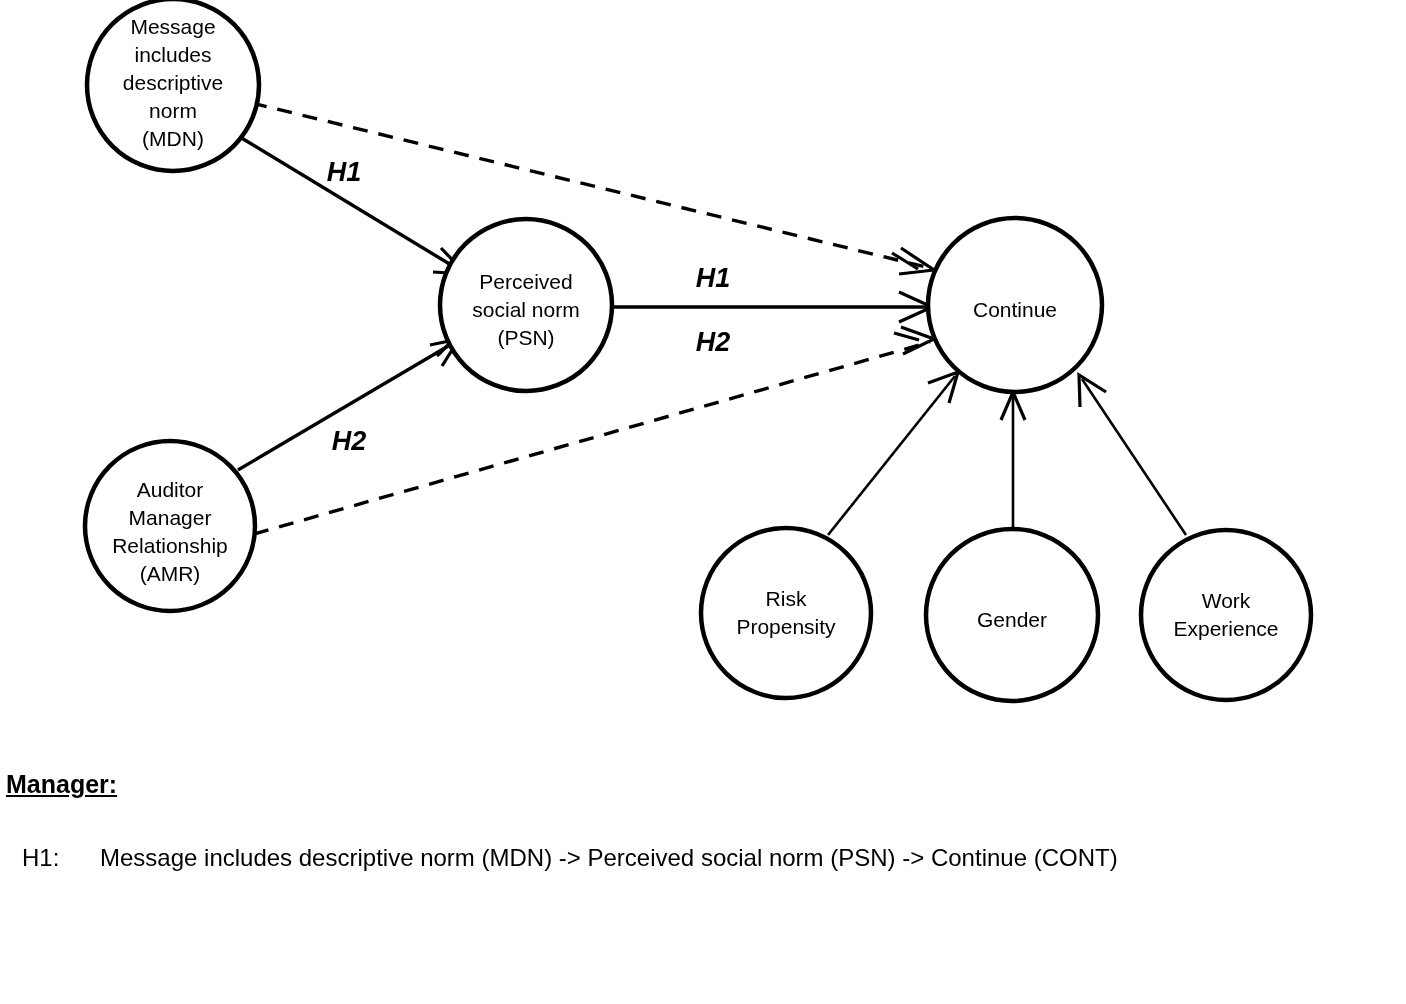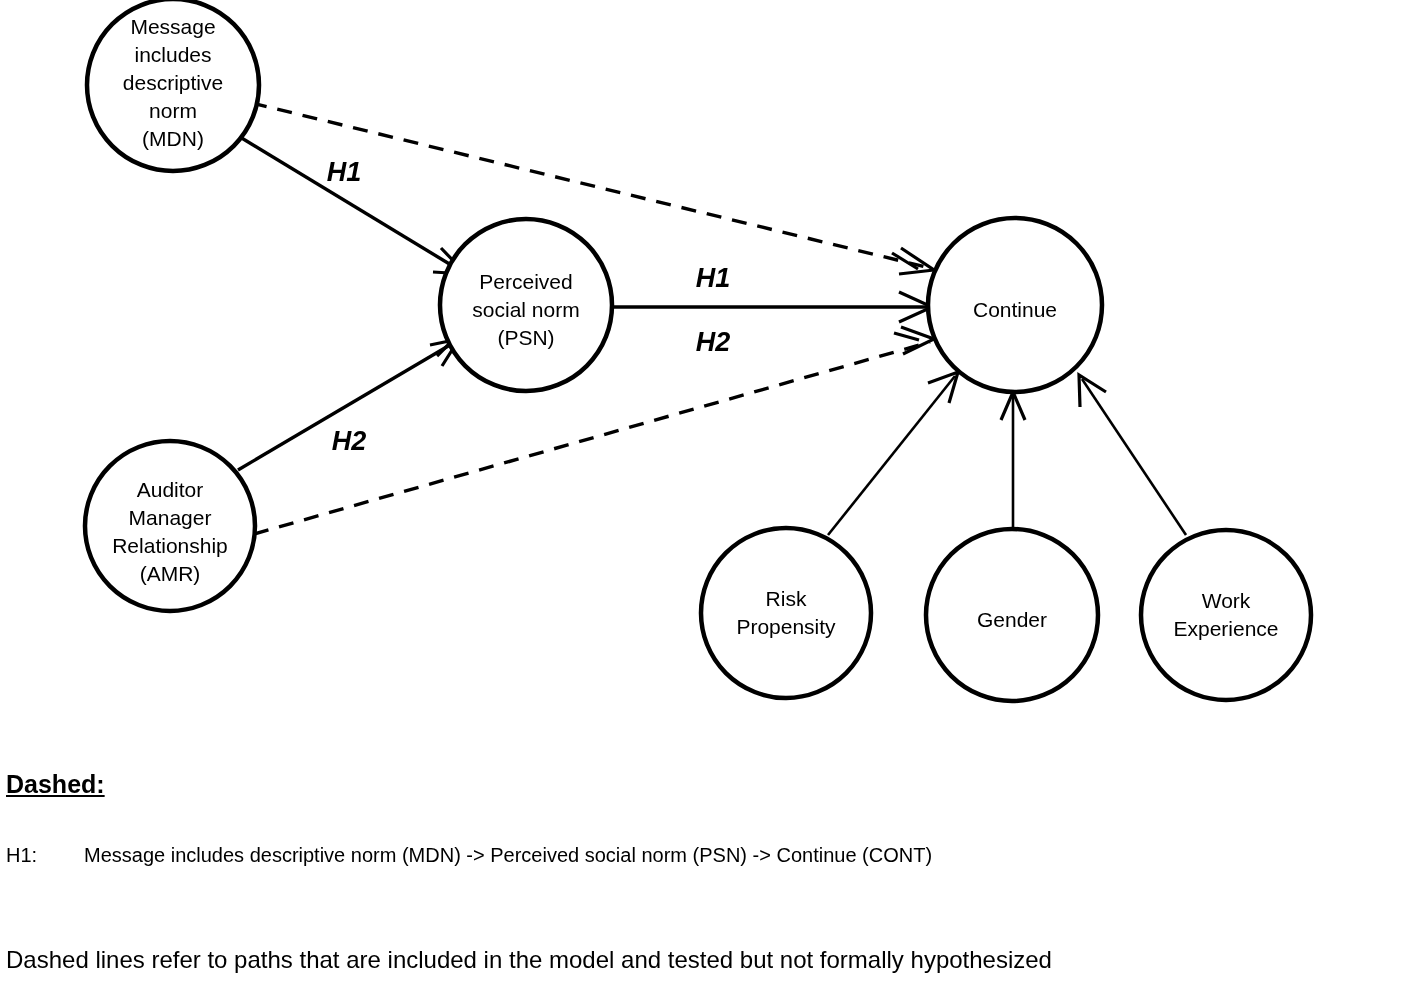--- a/index.html
+++ b/index.html
@@ -75,22 +75,22 @@
     position: absolute;
     left: 6px;
     top: 20px;
     font-size: 25px;
     font-weight: bold;
     text-decoration: underline;
     letter-spacing: 0px;
   }
   .legend-row {
     position: absolute;
-    left: 6px;
-    font-size: 20px;
+    left: 22px;
+    font-size: 24px;
     white-space: nowrap;
   }
   .legend-row .lr-key {
     display: inline-block;
     width: 78px;
   }
   #legend-h1 { top: 94px; }
   #legend-h2 { top: 128px; }
   .legend-note {
     position: absolute;
@@ -196,22 +196,21 @@
 
   <text class="hyp-label" x="344" y="181">H1</text>
   <text class="hyp-label" x="713" y="287">H1</text>
   <text class="hyp-label" x="713" y="351">H2</text>
   <text class="hyp-label" x="349" y="450">H2</text>
 
 </svg>
 
 <div id="legend">
 
-  <div class="legend-title">Dashed:</div>
+  <div class="legend-title">Manager:</div>
 
   <div class="legend-row" id="legend-h1">
     <span class="lr-key">H1:</span><span>Message includes descriptive norm (MDN)   -&gt; Perceived social norm (PSN)   -&gt;   Continue (CONT)</span>
   </div>
 
 
-  <div class="legend-note">Dashed lines refer to paths that are included in the model and tested but not formally hypothesized</div>
 
 </div>
 
 </body></html>

